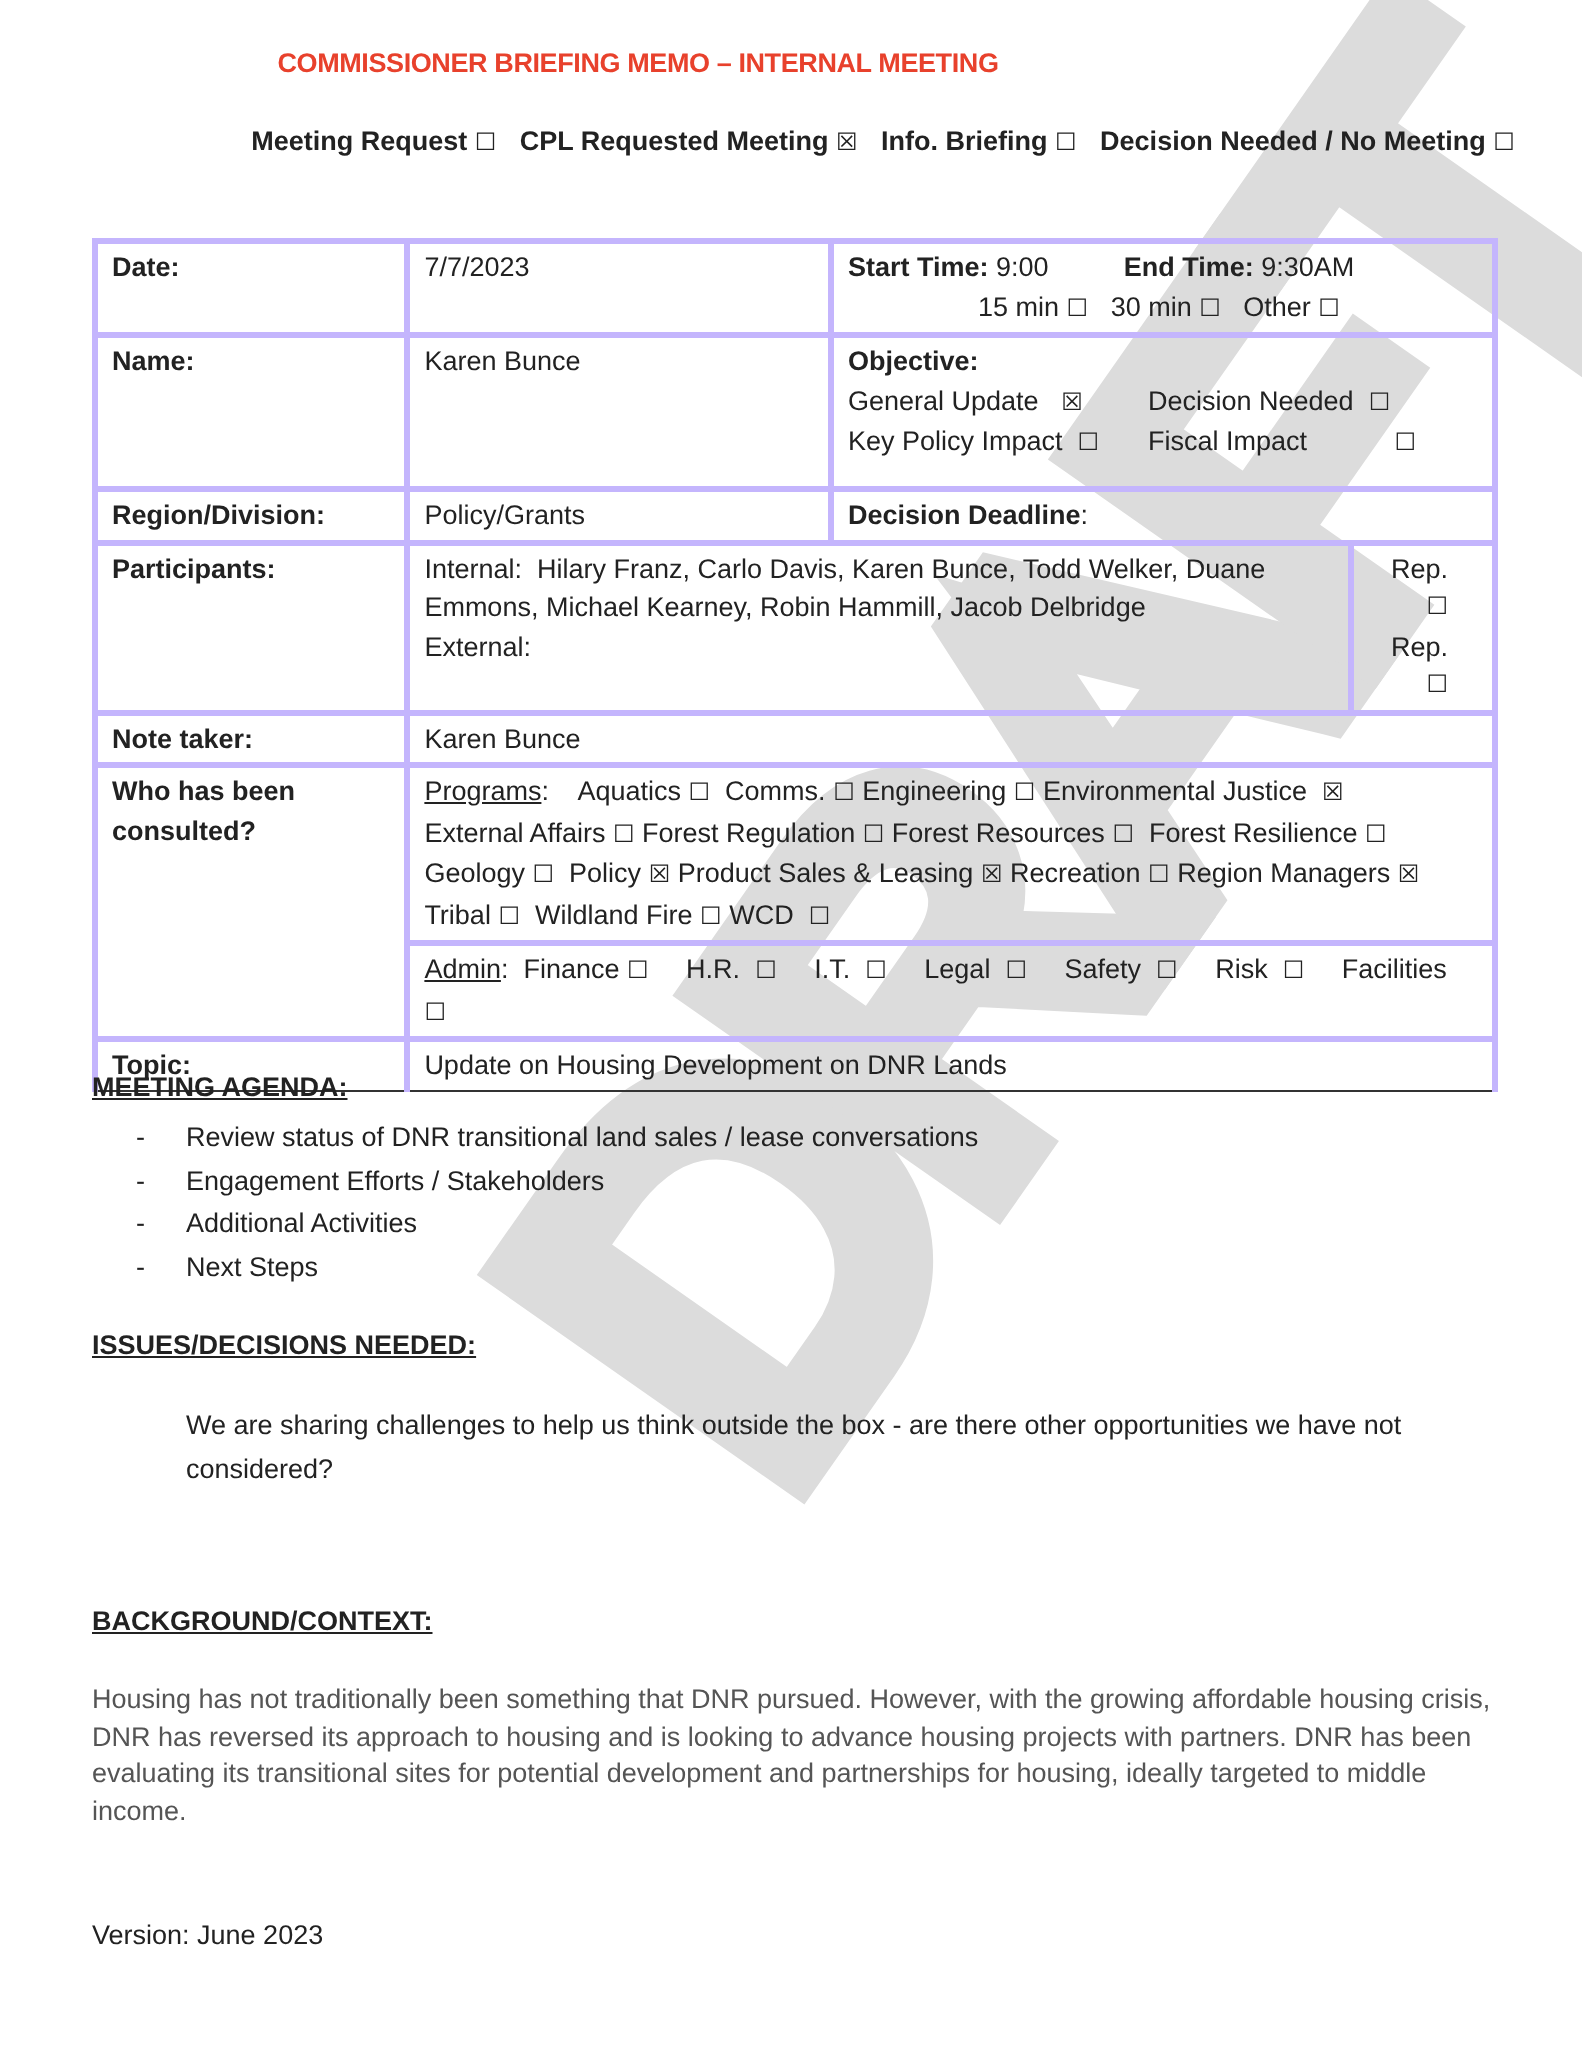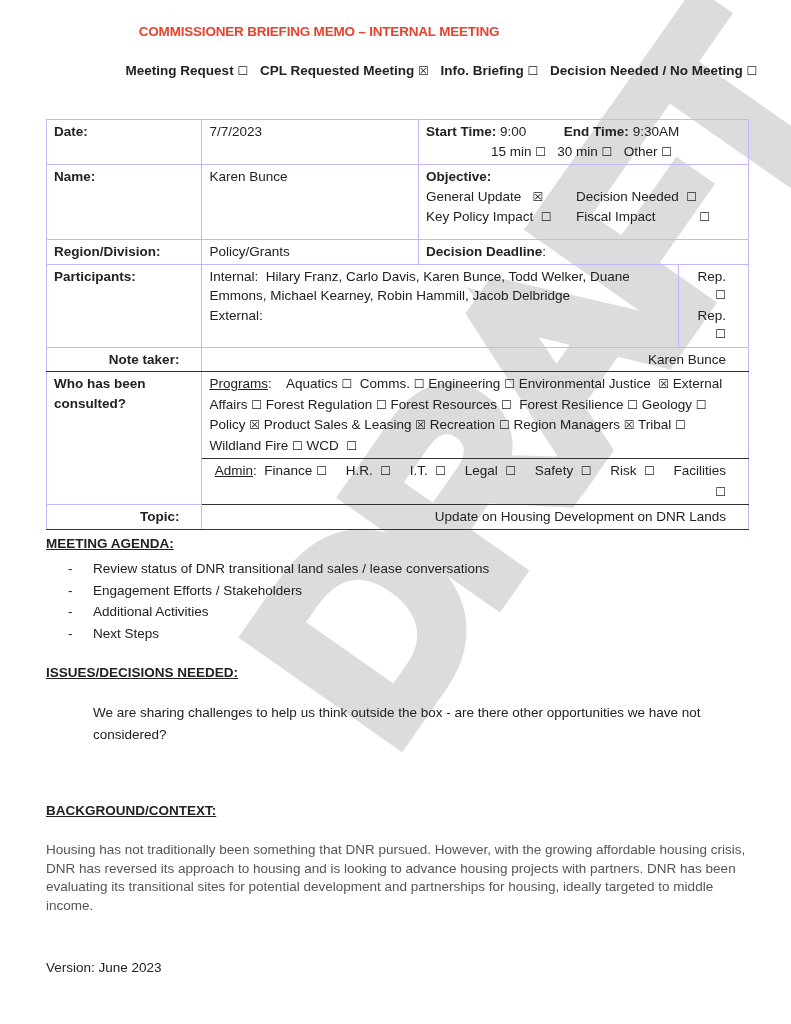--- a/index.html
+++ b/index.html
@@ -29,28 +29,28 @@
     position: absolute; top: 63px; left: 0; width: 791px; text-align: center;
     font-weight: bold; font-size: 13.5px; padding-left: 46px;
   }
   .meeting-types .mt { margin: 0 4px; white-space: nowrap; }
   .cb { font-weight: normal; font-family: "DejaVu Sans", sans-serif; font-size: 12px; }
   table.info {
     position: absolute; left: 46px; top: 119px; width: 703px;
     border-collapse: collapse; font-size: 13.5px;
   }
   table.info td {
-    border: 1px solid #c4b5fd; vertical-align: top; padding: 2px 22px 2px 7px;
+    border: 3px solid #c4b5fd; vertical-align: top; padding: 2px 22px 2px 7px;
     line-height: 19.5px;
   }
   table.info td.lbl { font-weight: bold; width: 126px; }
   table.info td.val { width: 190px; }
   .b { font-weight: bold; }
   .u { text-decoration: underline; }
-  .thick-bottom td { border-bottom: 1.5px solid #333 !important; text-align: right; }
+  .thick-bottom td { border-bottom: 1.5px solid #333 !important; }
   .time-row2 { padding-left: 65px; }
   .obj-grid { display: grid; grid-template-columns: 150px 150px; }
   .rep-cell { width: 40px; text-align: right; }
   .section-head {
     position: absolute; left: 46px; font-weight: bold; text-decoration: underline;
     font-size: 13.5px;
   }
   .agenda {
     position: absolute; left: 68px; top: 558px; list-style: none; margin: 0; padding: 0;
     font-size: 13.5px; line-height: 21.7px;

